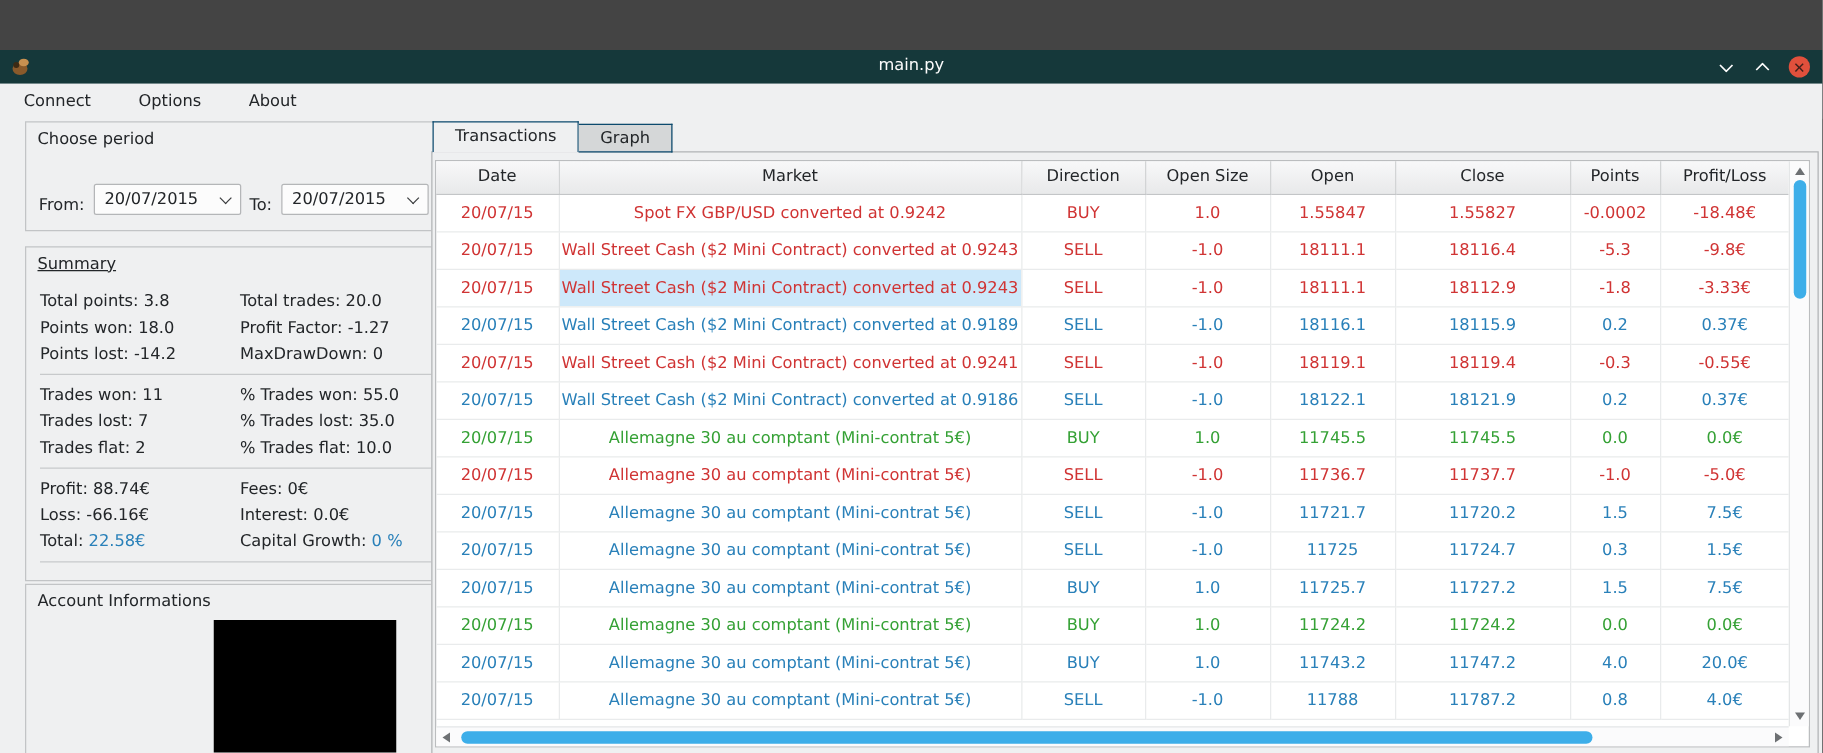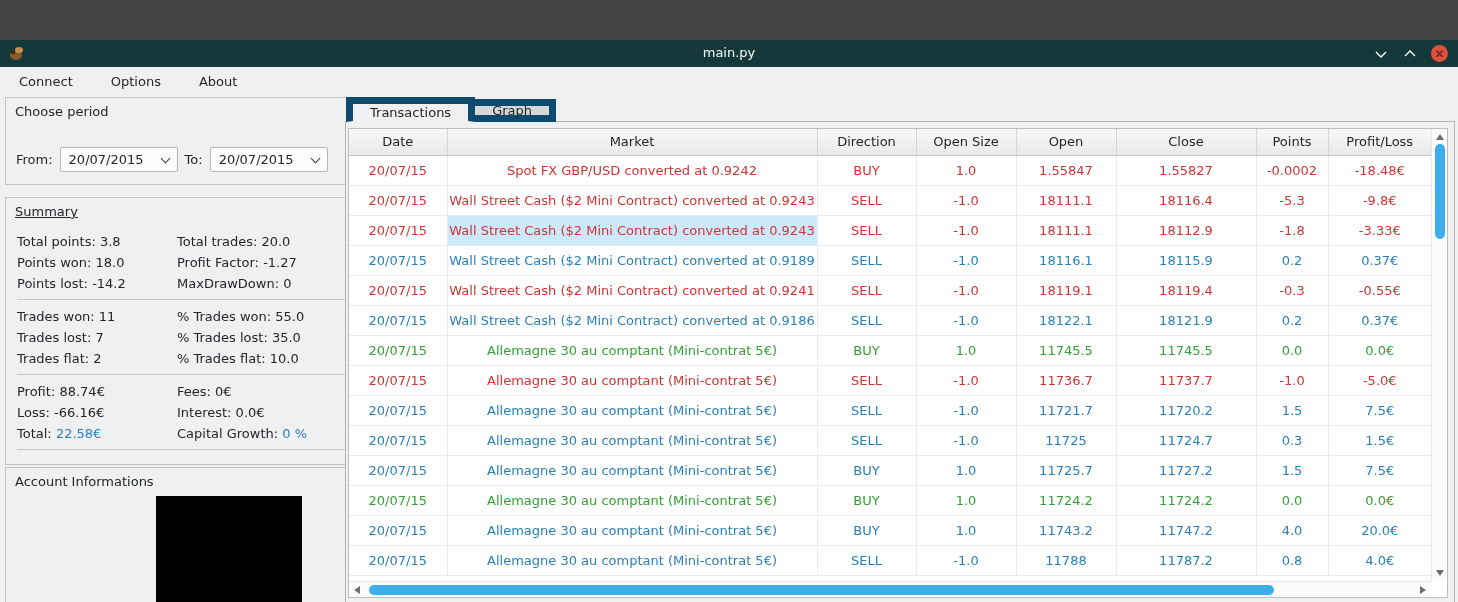--- a/index.html
+++ b/index.html
@@ -22,47 +22,47 @@
   .app-icon{position:absolute;left:7px;top:4px;width:19px;height:19px;}
   .title{position:absolute;left:0;right:0;top:5px;text-align:center;font-size:13px;}
   .win-controls{position:absolute;right:10px;top:0;height:27px;display:flex;align-items:center;gap:13px;}
   .wc{width:16px;height:16px;display:flex;align-items:center;justify-content:center;cursor:default;color:#fcfcfc;}
   .wc.close{background:var(--c-close,#e0503c);border-radius:50%;width:17px;height:17px;color:#43201a;font-size:12px;font-weight:bold;line-height:1;}
 
   .menubar{position:absolute;left:0;top:27px;width:100%;height:28px;background:#eff0f1;display:flex;align-items:center;padding-left:8px;gap:16px;}
   .menu-item{padding:4px 11px;border-radius:2px;}
 
   
-  .panel{position:absolute;left:5px;width:403px;background:#eff0f1;border:1px solid #c2c4c6;}
+  .panel{position:absolute;left:20px;width:403px;background:#eff0f1;border:1px solid #c2c4c6;}
   .panel-choose{top:57px;height:88px;}
   .panel-summary{top:157px;height:268px;text-decoration:underline;}
   .panel-account{top:427px;height:141px;}
   .panel-header{height:26px;display:flex;align-items:center;padding:0 9px;}
   .panel-icons{margin-left:auto;display:flex;align-items:center;gap:9px;}
   .float-icon{color:#4d4f51;font-size:13px;line-height:1;}
   .panel-close{width:16px;height:16px;border-radius:50%;background:#63666a;color:#eff0f1;display:flex;align-items:center;justify-content:center;font-size:11px;line-height:1;}
 
-  .period-row{position:absolute;left:10px;top:49px;display:flex;align-items:center;gap:7px;}
+  .period-row{position:absolute;left:10px;top:49px;display:flex;align-items:flex-end;gap:7px;}
   .combo{width:118px;height:25px;background:#fcfcfc;border:1px solid #b4b6b8;border-radius:2px;
          display:flex;align-items:center;justify-content:space-between;padding:0 8px;}
   .chev{width:7px;height:7px;border-right:1.4px solid #3a3c3e;border-bottom:1.4px solid #3a3c3e;
         transform:rotate(45deg);margin-top:-3px;}
 
   .summary-body{position:absolute;left:11px;top:33px;right:10px;display:grid;grid-template-columns:160px 1fr;}
   .sum-cell{height:21px;line-height:21px;white-space:nowrap;}
   .sum-sep{grid-column:1/-1;height:1px;background:#c7c9cb;margin:5px 0 6px;}
   .accent{color:var(--c-accent,#2980b9);}
 
   .account-labels{position:absolute;left:11px;top:33px;}
   .account-label{height:21px;line-height:21px;white-space:nowrap;}
   .redacted{position:absolute;left:150px;top:28px;width:146px;height:106px;background:#000;}
 
   
   .tabbar{position:absolute;left:346px;top:57px;height:25px;display:flex;align-items:flex-end;z-index:3;}
-  .tab{padding:0 17px;display:flex;align-items:center;justify-content:center;border:7px solid #0c4a6e;white-space:nowrap;}
+  .tab{padding:0 17px;display:flex;align-items:center;justify-content:center;border:1px solid #0c4a6e;white-space:nowrap;}
   .tab.active{height:25px;background:#eff0f1;border-bottom:1px solid #eff0f1;}
   .tab:not(.active){height:23px;background:#d5d7d8;border-left:none;}
   .tabpane{position:absolute;left:345px;top:81px;width:1110px;height:487px;border:1px solid #b1b3b5;background:#eff0f1;z-index:1;}
 
   
   .tview{position:absolute;left:348px;top:88px;width:1100px;height:470px;background:#ffffff;border:1px solid #bbbdbf;z-index:2;}
   .ttable{border-collapse:collapse;table-layout:fixed;width:1082px;font-size:13px;}
   .ttable th{height:26px;font-weight:400;background:linear-gradient(#f8f8f9,#e8e9ea);
              border-right:1px solid #d2d4d5;border-bottom:1px solid #c3c5c7;color:#232629;overflow:hidden;white-space:nowrap;}
   .ttable th:last-child{border-right:none;}

